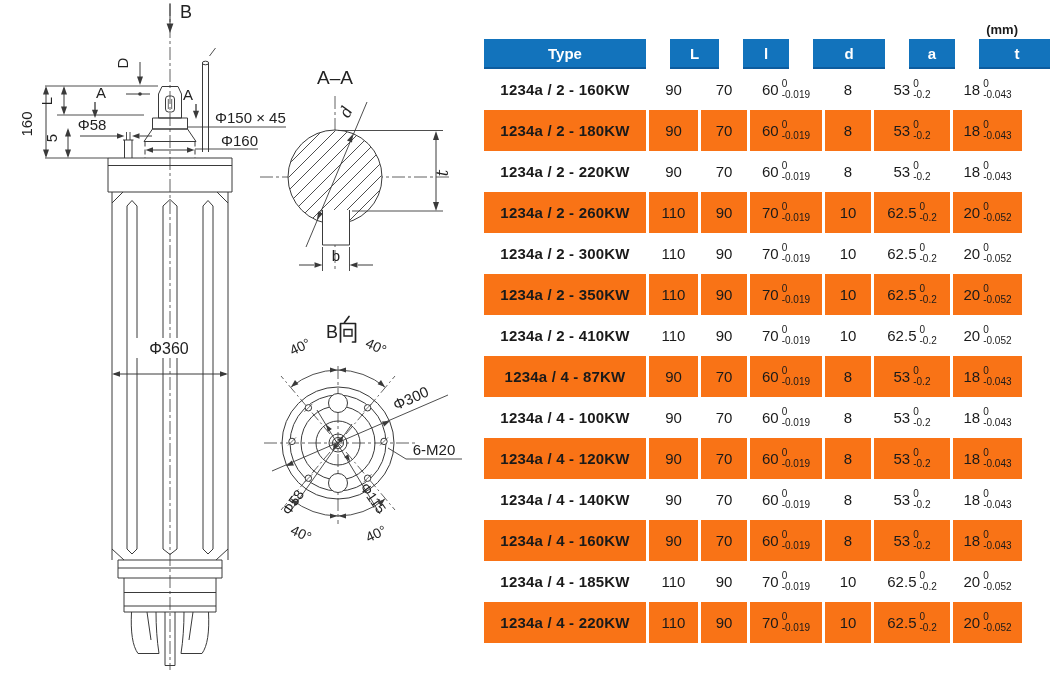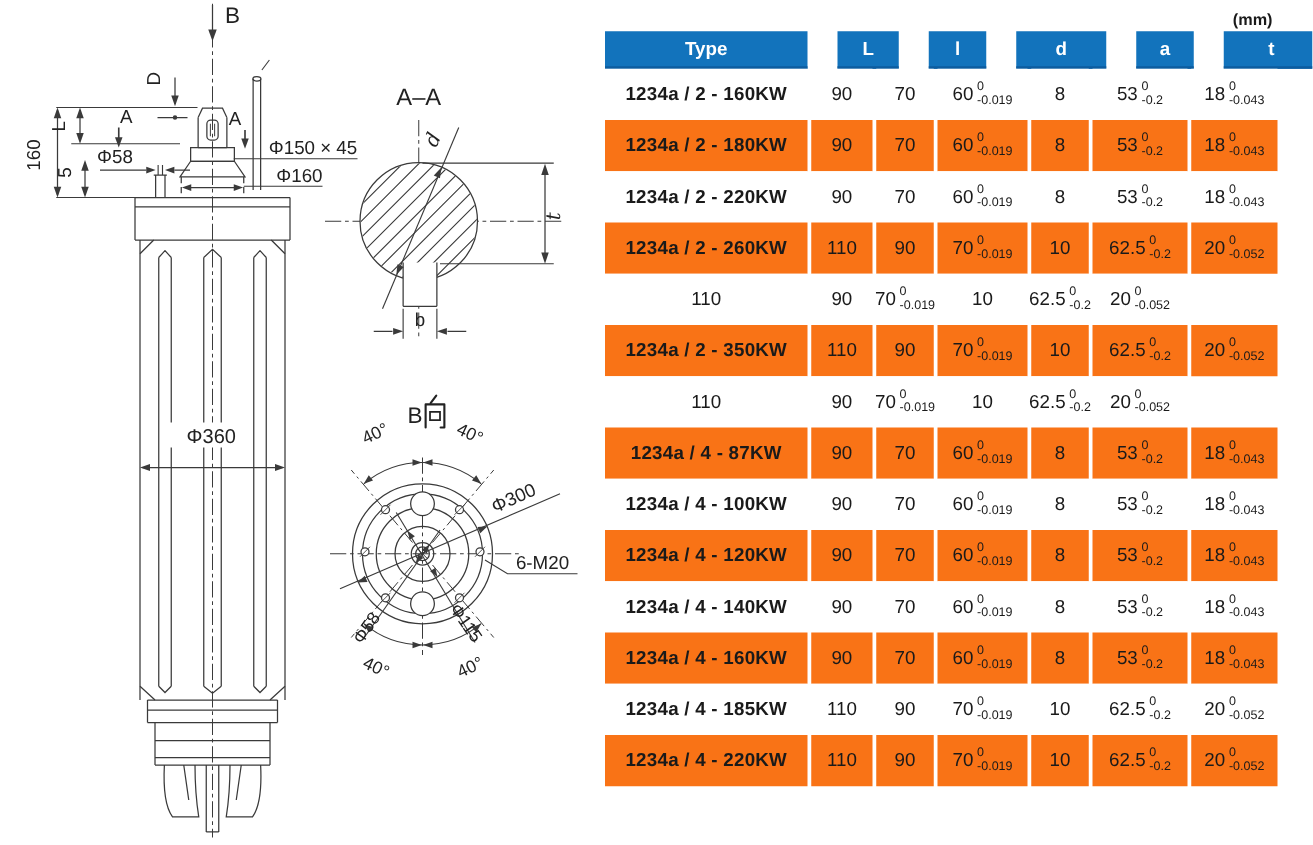--- a/index.html
+++ b/index.html
@@ -7,21 +7,21 @@
          font-family:"Liberation Sans", sans-serif;color:#1a1a1a;}
   svg{position:absolute;left:0;top:0;}
   svg text{font-family:"Liberation Sans", sans-serif;fill:#222;}
   .dimtxt{font-size:15px;}
   .dimtxt-sm{font-size:14px;}
   .sectitle{font-size:19px;}
   .viewtxt{font-size:18px;}
   .serifit{font-family:"DejaVu Serif", serif;font-style:italic;font-size:16px;}
 
   
-  .panel{position:absolute;left:484px;top:4px;width:538px;
+  .panel{position:absolute;left:484px;top:18px;width:538px;
          --cols:162px 49px 46px 72px 46px 76px 69px;}
   .unit{height:19px;margin-bottom:2px;display:flex;justify-content:flex-end;align-items:flex-end;
         font-size:13px;font-weight:700;padding-right:4px;}
   .thead,.trow{display:grid;grid-template-columns:var(--cols);column-gap:3px;}
   .thead{height:30px;gap:24px;}
   .thead .cell{background:#1273BC;color:#fff;font-weight:700;font-size:15px;
                display:flex;align-items:center;justify-content:center;
                border-bottom:2px solid #0d5c9e;}
   .trow{height:41px;}
   .trow .cell{background:#ffffff;display:flex;align-items:center;justify-content:center;
@@ -367,20 +367,21 @@
           </div>
           <div class="cell num tolcell">
             <div class="val">20</div>
             <div class="tol">
               <div class="tt">0</div>
               <div class="tb">-0.052</div>
             </div>
           </div>
         </div>
         <div class="trow">
+          <div class="cell type">1234a / 2 - 300KW</div>
           <div class="cell num">110</div>
           <div class="cell num">90</div>
           <div class="cell num tolcell">
             <div class="val">70</div>
             <div class="tol">
               <div class="tt">0</div>
               <div class="tb">-0.019</div>
             </div>
           </div>
           <div class="cell num">10</div>
@@ -420,20 +421,21 @@
           </div>
           <div class="cell num tolcell">
             <div class="val">20</div>
             <div class="tol">
               <div class="tt">0</div>
               <div class="tb">-0.052</div>
             </div>
           </div>
         </div>
         <div class="trow">
+          <div class="cell type">1234a / 2 - 410KW</div>
           <div class="cell num">110</div>
           <div class="cell num">90</div>
           <div class="cell num tolcell">
             <div class="val">70</div>
             <div class="tol">
               <div class="tt">0</div>
               <div class="tb">-0.019</div>
             </div>
           </div>
           <div class="cell num">10</div>

